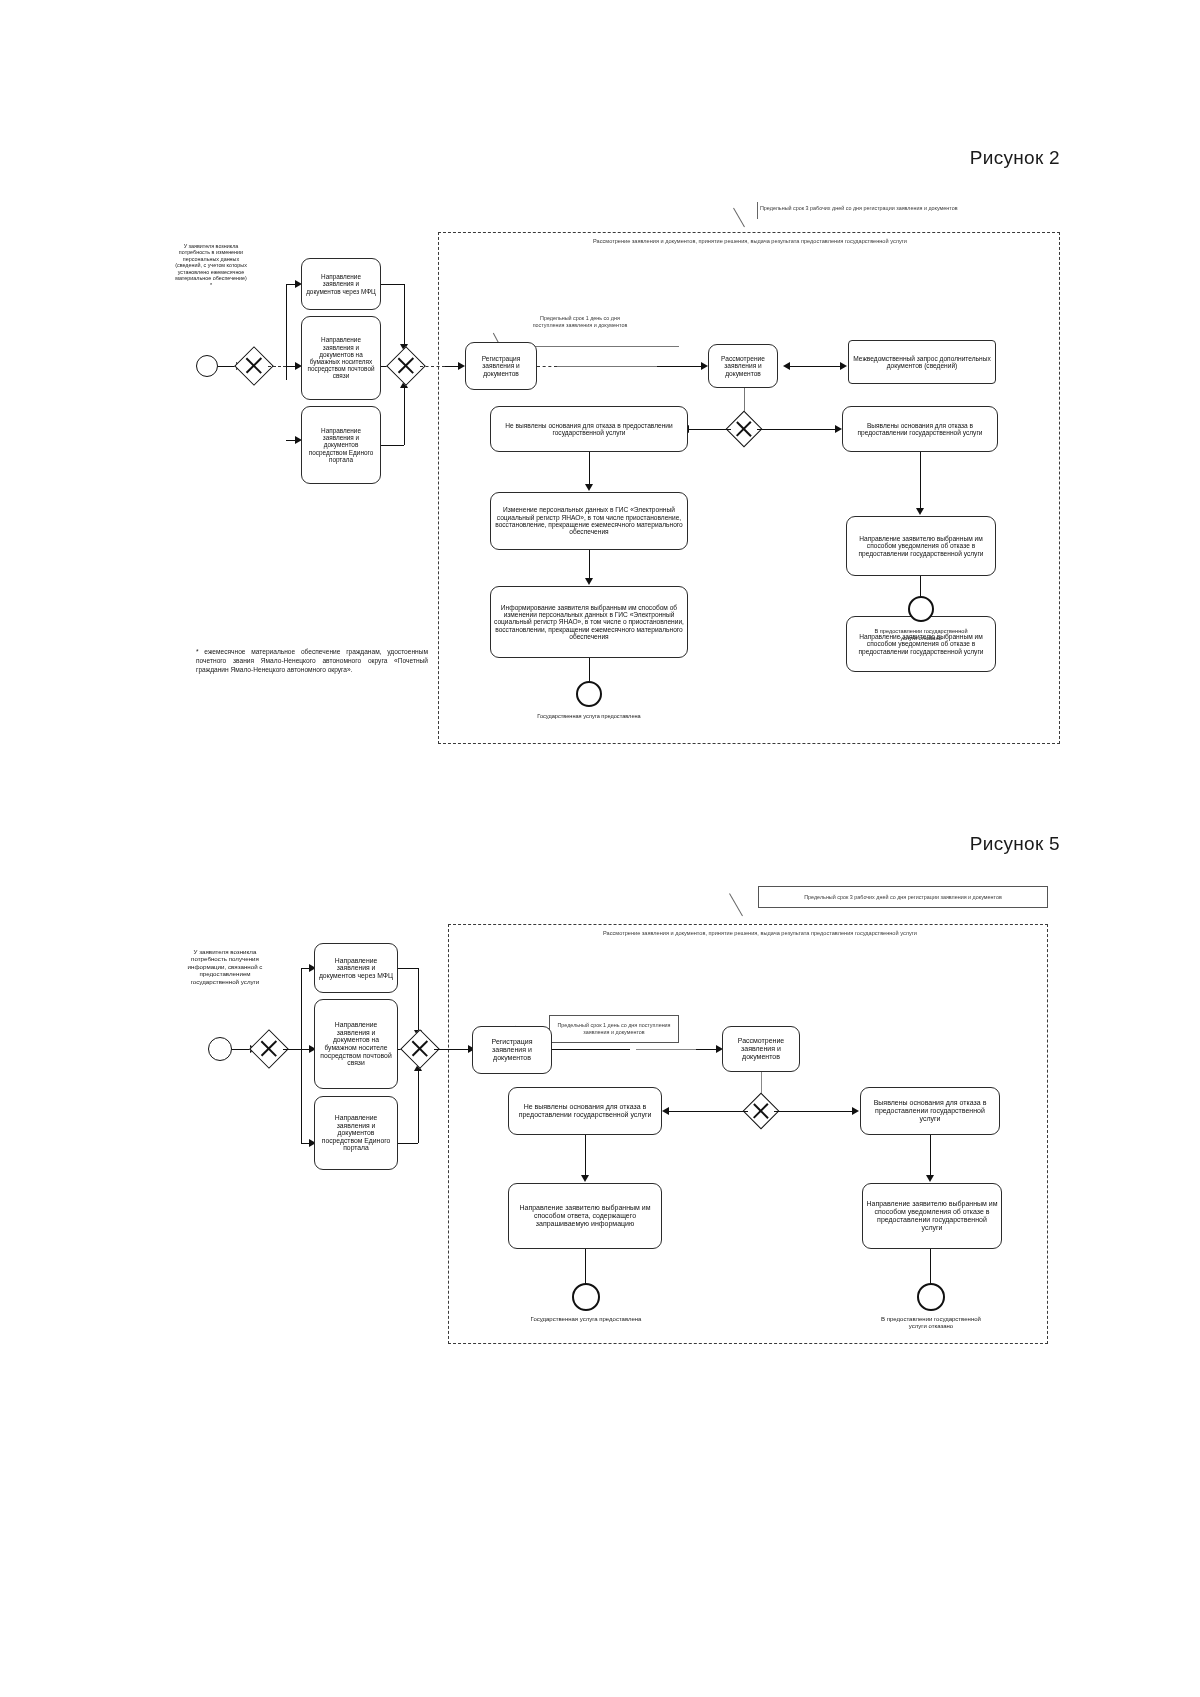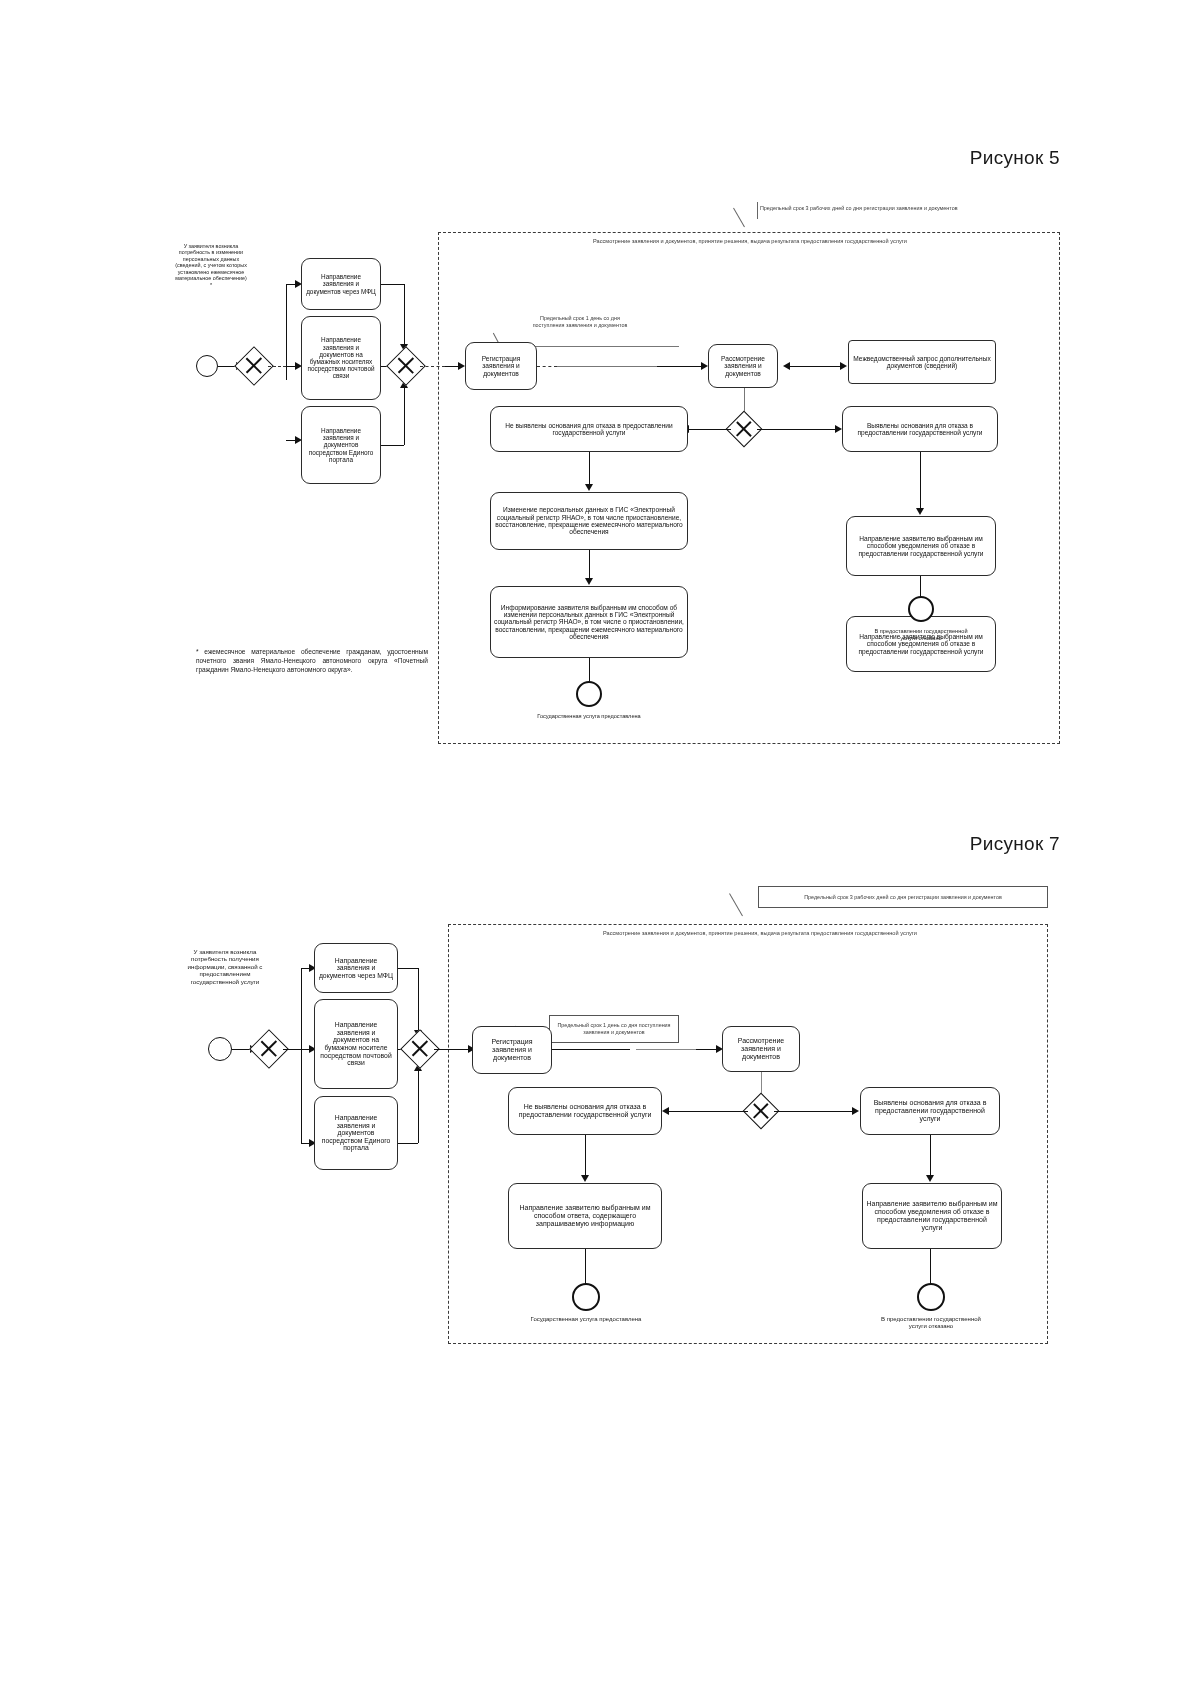--- a/index.html
+++ b/index.html
@@ -89,21 +89,21 @@
     position:absolute;text-align:justify;line-height:1.35;color:#1a1a1a;
   }
   .underline{position:absolute;height:1px;background:#777;}
 </style>
 </head>
 <body>
 
 <div class="page">
 
 
-  <div class="fig-caption" id="cap2">Рисунок 5</div>
+  <div class="fig-caption" id="cap2">Рисунок 2</div>
 
   <div class="diagram" id="fig2" style="left:0;top:0;width:1200px;height:780px;">
 
     <div class="note-plain" style="left:760px;top:205px;width:300px;font-size:5.4px;text-align:left;">Предельный срок 3 рабочих дней со дня регистрации заявления и документов</div>
     <div class="v" style="left:757px;top:202px;height:17px;background:#666;"></div>
     <div class="lead" style="left:744px;top:205px;width:14px;height:22px;">
       <i style="transform:rotate(-30deg);background:#666;"></i>
     </div>
 
     <div class="pool" style="left:438px;top:232px;width:622px;height:512px;"></div>
@@ -235,21 +235,21 @@
   <div class="diagram" style="left:0;top:0;width:1200px;height:780px;">
     <div style="position:absolute;left:840px;top:505px;width:170px;height:90px;background:#fff;"></div>
     <div class="v" style="left:920px;top:452px;height:58px;"></div>
     <div class="arr d" style="left:915.5px;top:508px;"></div>
     <div class="node" style="left:846px;top:516px;width:150px;height:60px;font-size:6.6px;">
       <span>Направление заявителю выбранным им способом уведомления об отказе в предоставлении государственной услуги</span>
     </div>
     <div class="v" style="left:920px;top:576px;height:20px;"></div>
   </div>
 
-  <div class="fig-caption" id="cap3">Рисунок 7</div>
+  <div class="fig-caption" id="cap3">Рисунок 5</div>
 
   <div class="diagram" id="fig3" style="left:0;top:0;width:1200px;height:1697px;">
 
     <div class="note" style="left:758px;top:886px;width:290px;height:22px;font-size:5.4px;">
       <span>Предельный срок 3 рабочих дней со дня регистрации заявления и документов</span>
     </div>
     <div class="lead" style="left:742px;top:890px;width:16px;height:26px;">
       <i style="transform:rotate(-30deg);background:#666;"></i>
     </div>
 

